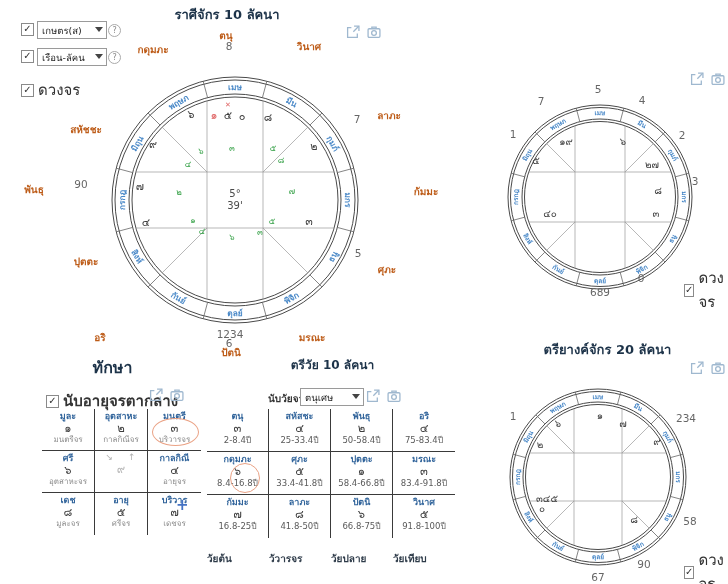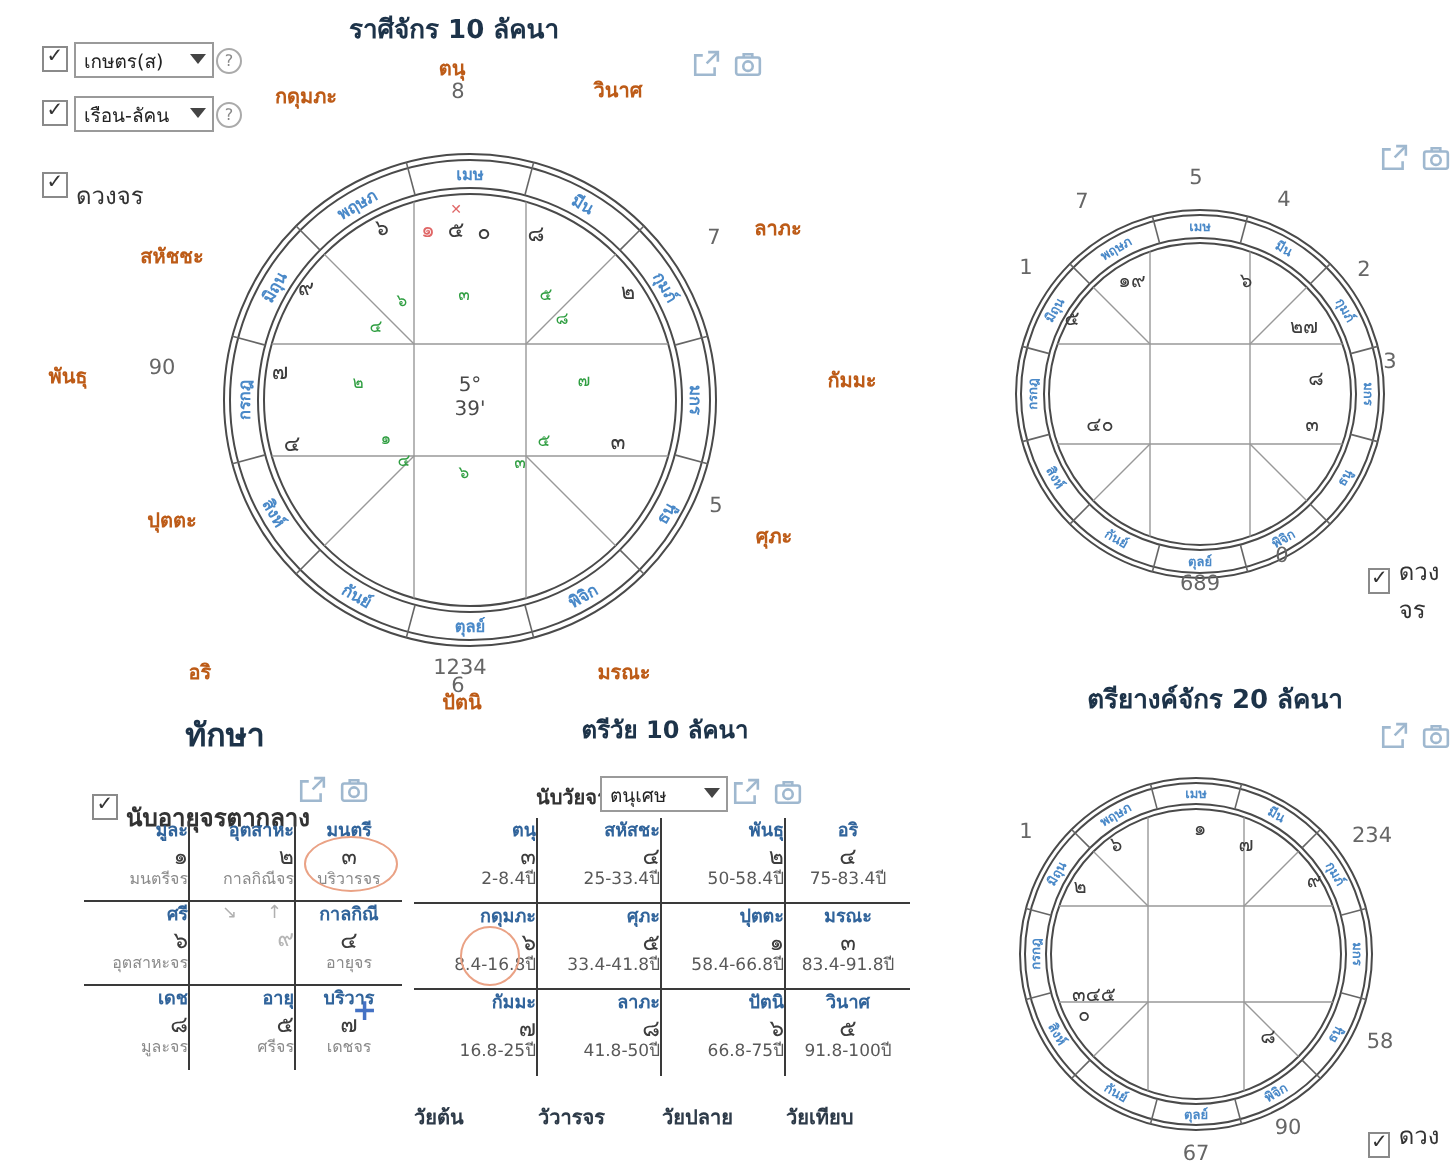--- a/index.html
+++ b/index.html
@@ -4,32 +4,32 @@
 <style>
   html,body{margin:0;padding:0;background:#fff;}
   #canvas{position:relative;width:728px;height:584px;background:#fff;overflow:hidden;
           font-family:"DejaVu Sans",sans-serif;}
   .abs{position:absolute;}
   #wheel-layer{position:absolute;left:0;top:0;width:728px;height:584px;pointer-events:none;}
   .chart-title{position:absolute;text-align:center;font-size:13px;font-weight:bold;color:#1d3349;}
   .cb{display:inline-block;width:11px;height:11px;border:1px solid #8a8a8a;background:#fff;
       font-size:10px;line-height:10px;text-align:center;color:#333;vertical-align:middle;}
   .cbrow{position:absolute;display:flex;align-items:center;gap:4px;}
-  .cbrow .lbl{font-size:12px;color:#333;margin-top:10px;}
+  .cbrow .lbl{font-size:15px;color:#333;}
   .select{position:absolute;background:#fff;border:1px solid #9a9a9a;height:15px;
           font-size:9.5px;color:#222;padding:1px 14px 0 4px;white-space:nowrap;}
   .select::after{content:"";position:absolute;right:3px;top:5px;border-left:4px solid transparent;
           border-right:4px solid transparent;border-top:5px solid #444;}
   .help{position:absolute;width:11px;height:11px;border:1px solid #aaa;border-radius:50%;
         color:#888;font-size:8px;line-height:11px;text-align:center;}
   .iconpair{position:absolute;display:flex;gap:7px;}
   .icn{width:14px;height:14px;stroke:#9fb8cf;stroke-width:1.2;fill:none;}
   .tgrid{position:absolute;display:grid;}
   .gcell{position:relative;text-align:center;padding-top:2px;box-sizing:border-box;}
-  .gcell.br{border-right:1.5px solid #3a3a3a;text-align:right;}
+  .gcell.br{border-right:1.5px solid #3a3a3a;}
   .gcell.bb{border-bottom:1.5px solid #3a3a3a;}
   .glabel{font-size:9px;font-weight:bold;color:#31649b;line-height:1.2;}
   .gnum{font-size:11.5px;color:#3d3d3d;line-height:1.15;}
   .gray-num{color:#b5b5b5;}
   .gsub{font-size:8px;color:#8a8a8a;line-height:1.2;}
   #trivai-grid .gsub{font-size:8.5px;color:#595959;}
   .arrows{font-size:9px;color:#b0b0b0;line-height:1.1;letter-spacing:6px;padding-left:5px;}
   .annot{position:absolute;border:1.5px solid #eaa285;border-radius:50%;}
   .footer-row{position:absolute;display:flex;}
   .footer-row span{flex:1;text-align:left;font-size:10px;font-weight:bold;color:#2e3b49;}

